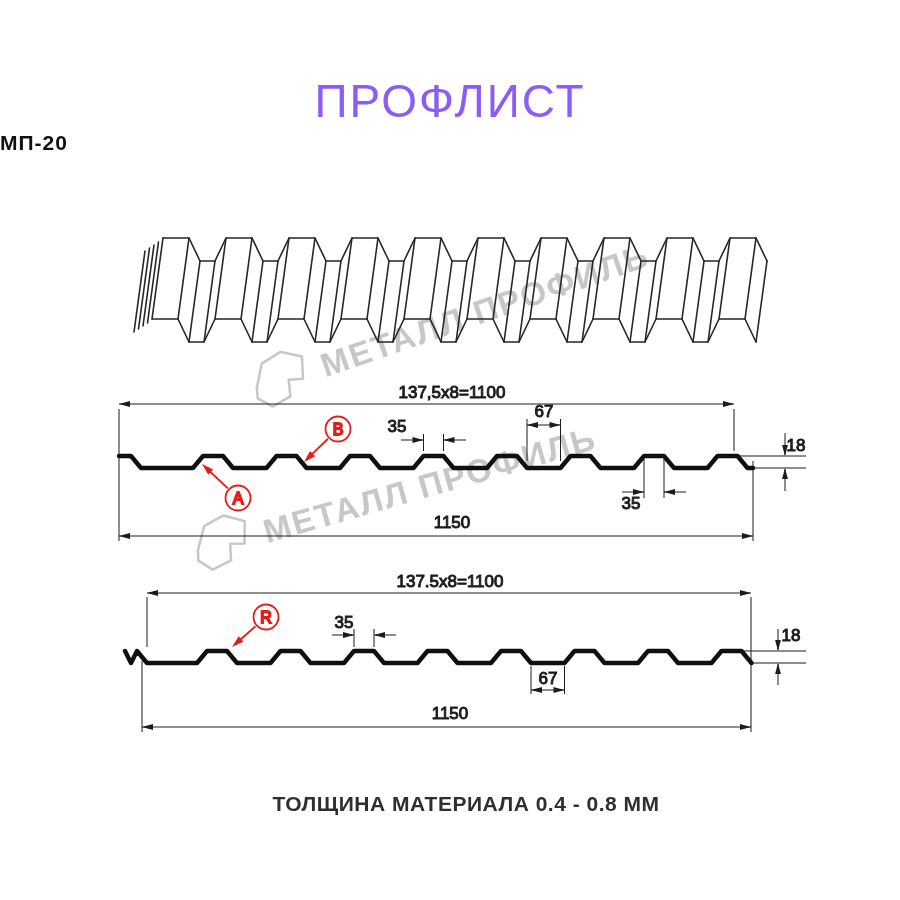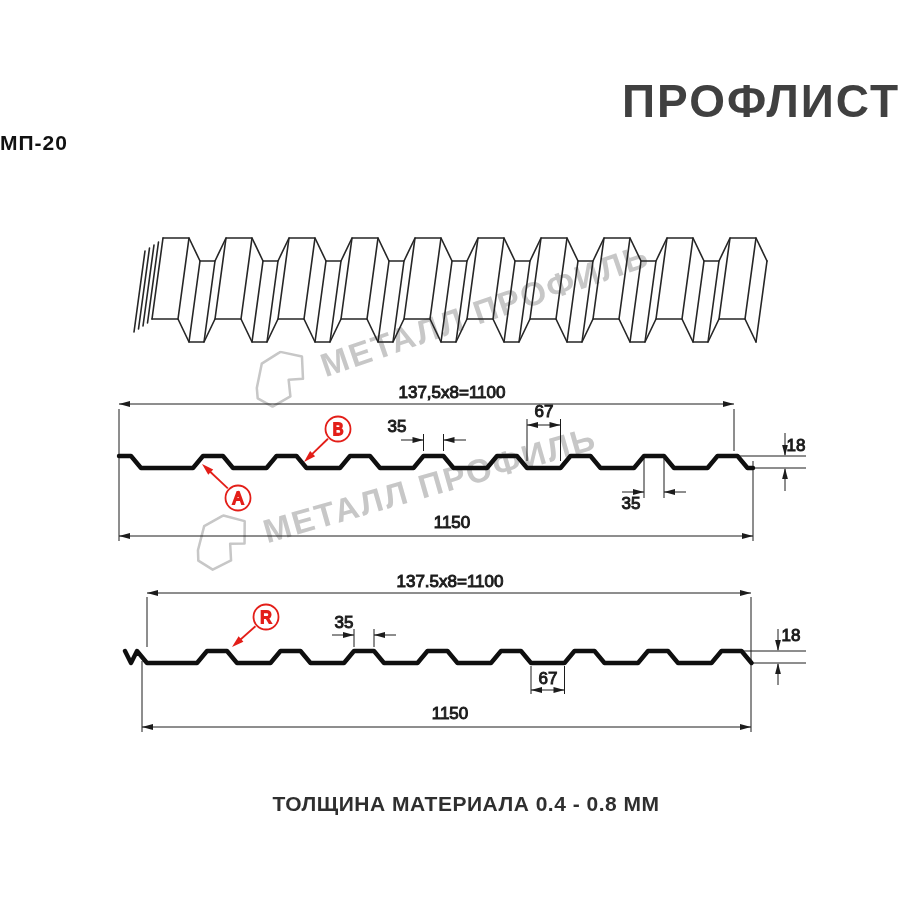--- a/index.html
+++ b/index.html
@@ -1,19 +1,19 @@
 <!DOCTYPE html>
 <html><head>
 <meta charset="utf-8">
 <style>
   html,body{margin:0;padding:0;background:#ffffff;}
   .page{position:relative;width:900px;height:900px;background:#fff;overflow:hidden;
         font-family:"Liberation Sans",sans-serif;}
-  .title{position:absolute;top:74px;left:0;width:100%;text-align:right;
-         font-size:46px;font-weight:bold;letter-spacing:2px;color:#404040;}
+  .title{position:absolute;top:74px;left:0;width:100%;text-align:center;
+         font-size:46px;font-weight:normal;letter-spacing:2px;color:#8b5cf6;}
   .subtitle{position:absolute;top:131px;left:0;width:100%;
          font-size:21px;font-weight:bold;letter-spacing:1px;color:#111;}
   .footer{position:absolute;top:792px;left:0;width:100%;text-align:center;
          font-size:21px;font-weight:bold;letter-spacing:.5px;color:#2f2f2f;margin-left:16px;}
   .watermark{position:absolute;display:flex;align-items:center;gap:10px;
          transform-origin:left center;z-index:1;white-space:nowrap;}
   .wm1{left:252px;top:362px;transform:rotate(-19deg);}
   .wm2{left:193px;top:524px;transform:rotate(-16deg);}
   .wmtext{font-size:33px;font-weight:bold;letter-spacing:2px;color:currentColor;}
   .wmlogo{width:64px;height:58px;stroke:currentColor;fill:none;stroke-width:4;

